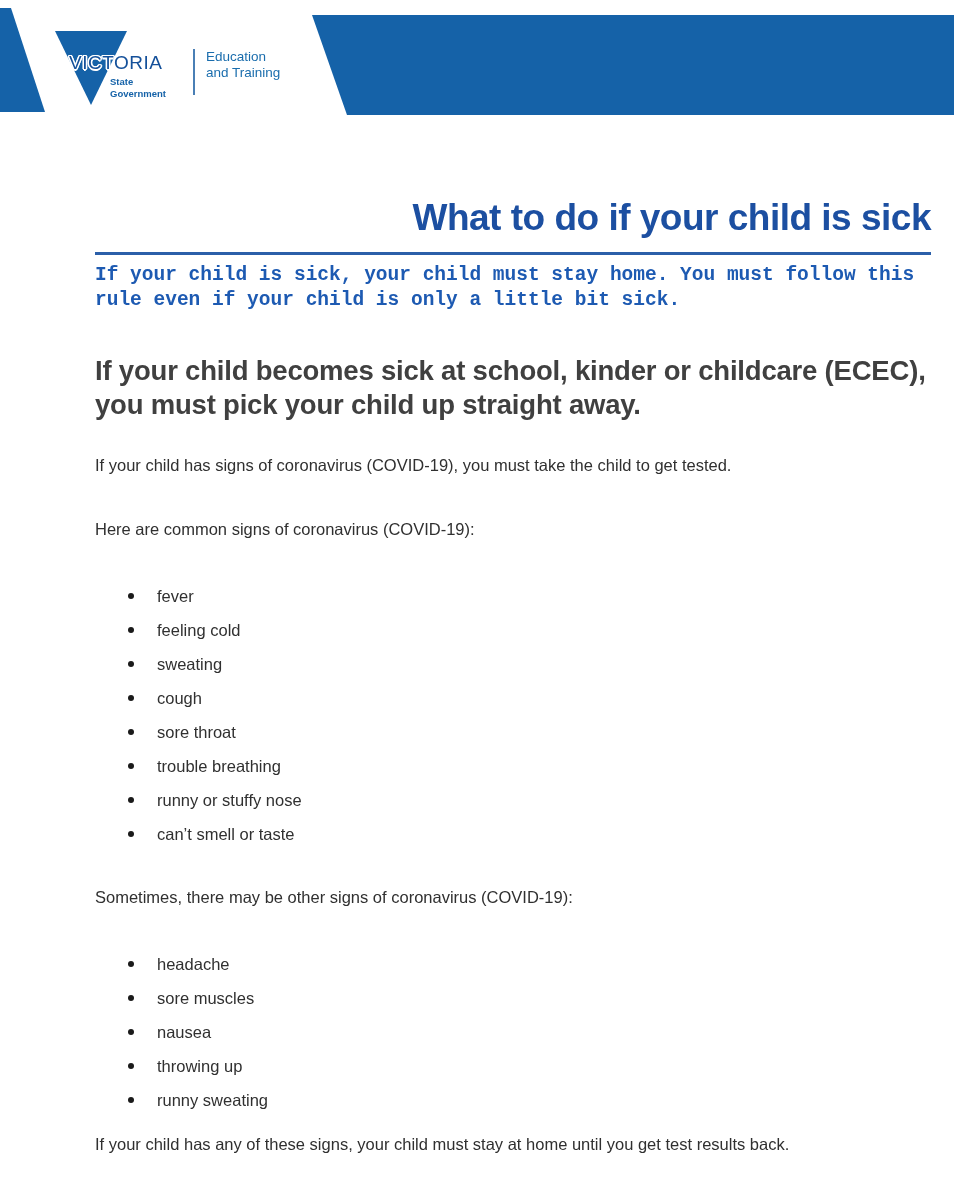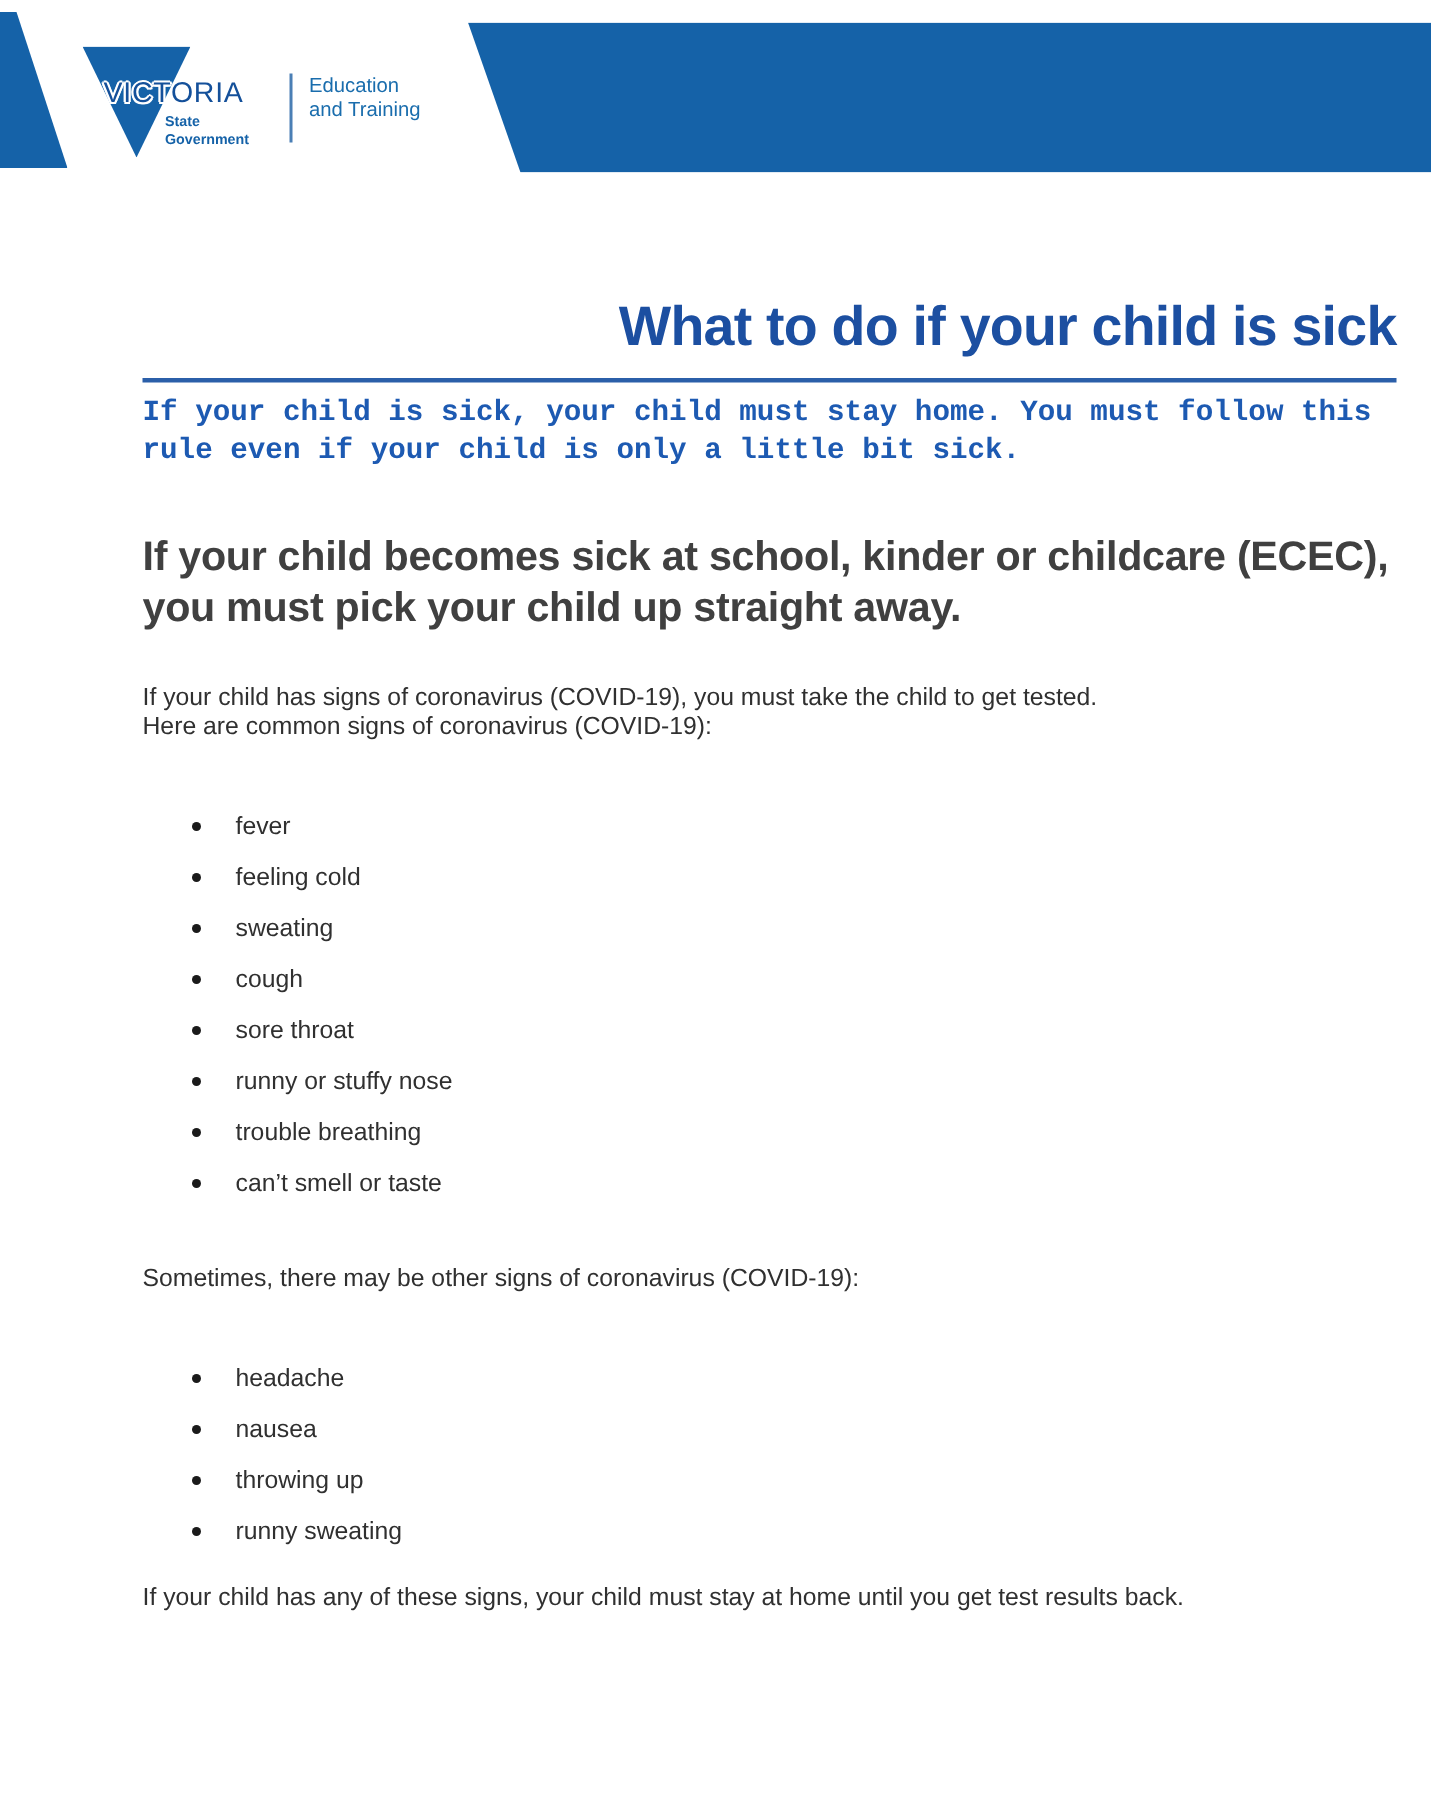--- a/index.html
+++ b/index.html
@@ -70,21 +70,21 @@
   .section-heading {
     margin:40px 0 0 0; max-width:860px;
     font-size:27.5px; font-weight:bold; color:#404040;
     line-height:1.23; letter-spacing:-0.2px;
   }
 
   .body-p {
     margin:0; font-size:16.5px; color:#303030; line-height:1.2;
   }
   .p-get-tested   { margin-top:34px; }
-  .p-list-intro-1 { }
+  .p-list-intro-1 { margin-top:45px; }
   .p-list-intro-2 { margin-top:44px; }
   .p-closing      { margin-top:25px; }
 
   ul.signs {
     margin:46px 0 0 0; padding:0; list-style:none;
   }
   ul.signs li {
     position:relative; padding-left:62px; margin-bottom:14px;
     font-size:16.5px; color:#303030; line-height:20px;
   }
@@ -127,28 +127,29 @@
   <p class="body-p p-get-tested">If your child has signs of coronavirus (COVID-19), you must take the child to get tested.</p>
 
   <p class="body-p p-list-intro-1">Here are common signs of coronavirus (COVID-19):</p>
 
   <ul class="signs">
       <li>fever</li>
       <li>feeling cold</li>
       <li>sweating</li>
       <li>cough</li>
       <li>sore throat</li>
+      <li>trouble breathing</li>
       <li>runny or stuffy nose</li>
-      <li>trouble breathing</li>
       <li>can’t smell or taste</li>
     </ul>
 
   <p class="body-p p-list-intro-2">Sometimes, there may be other signs of coronavirus (COVID-19):</p>
 
   <ul class="signs">
       <li>headache</li>
+      <li>sore muscles</li>
       <li>nausea</li>
       <li>throwing up</li>
       <li>runny sweating</li>
     </ul>
 
   <p class="body-p p-closing">If your child has any of these signs, your child must stay at home until you get test results back.</p>
 </div>
 
 </body></html>

